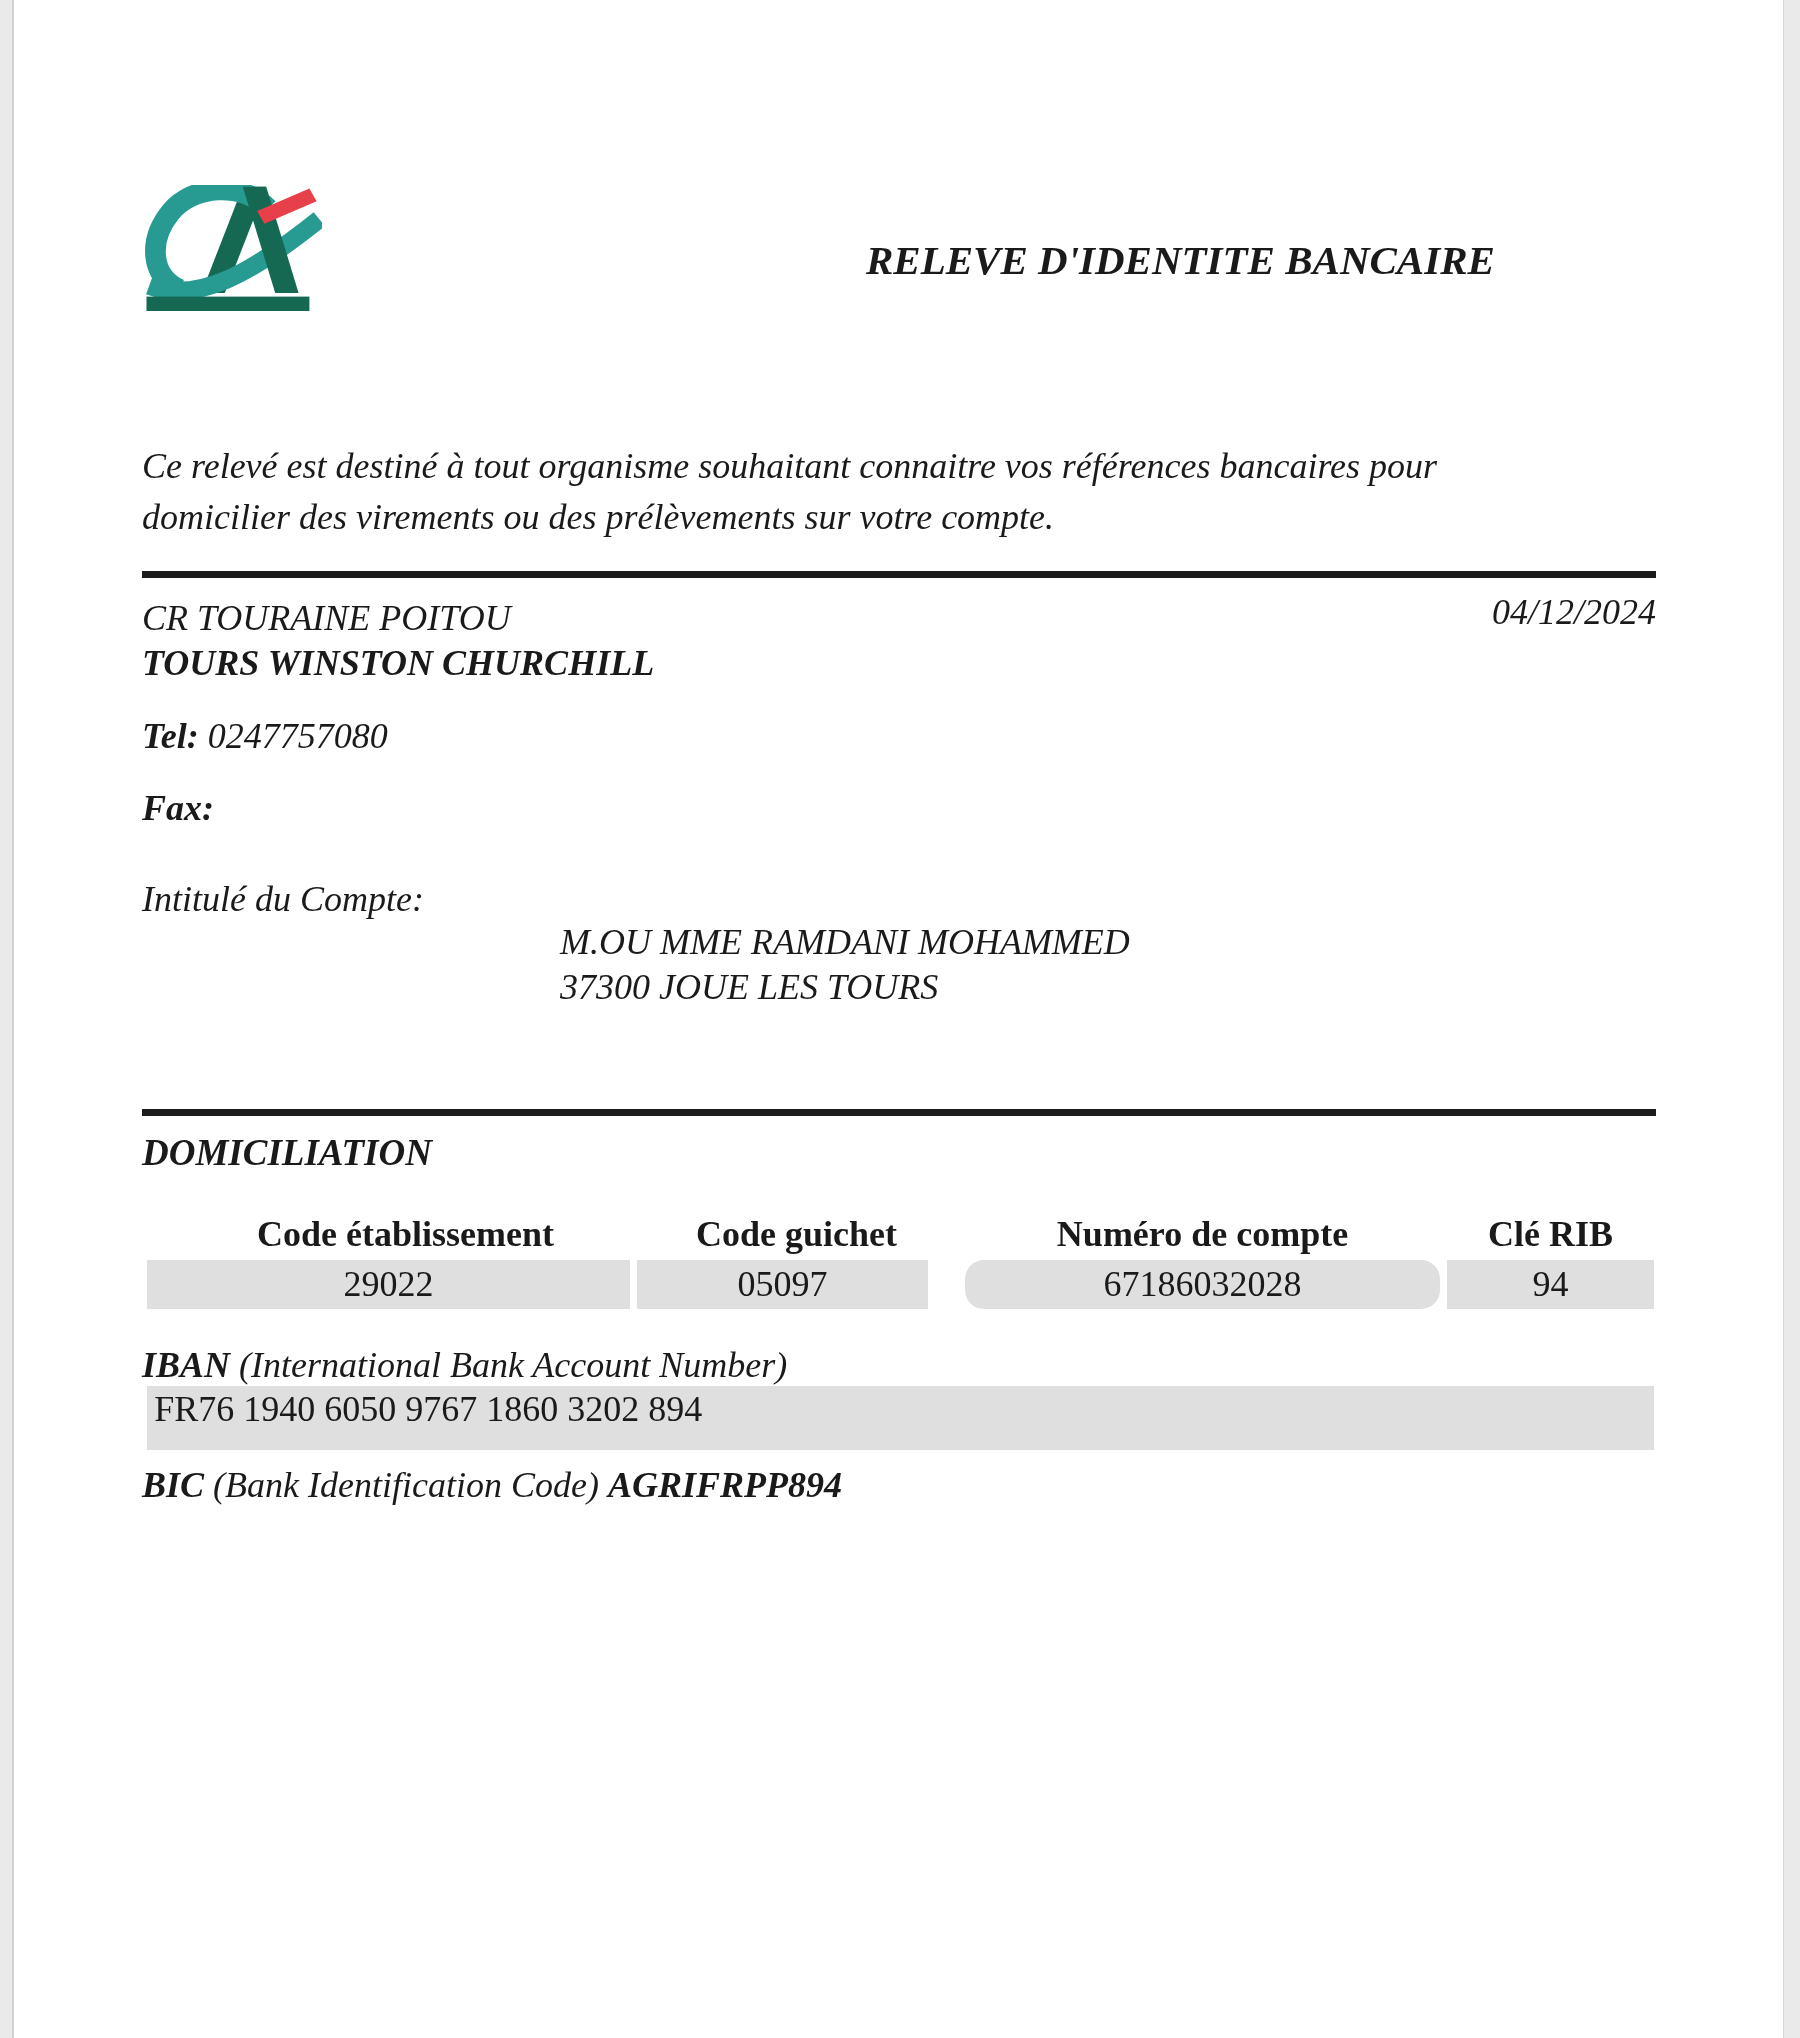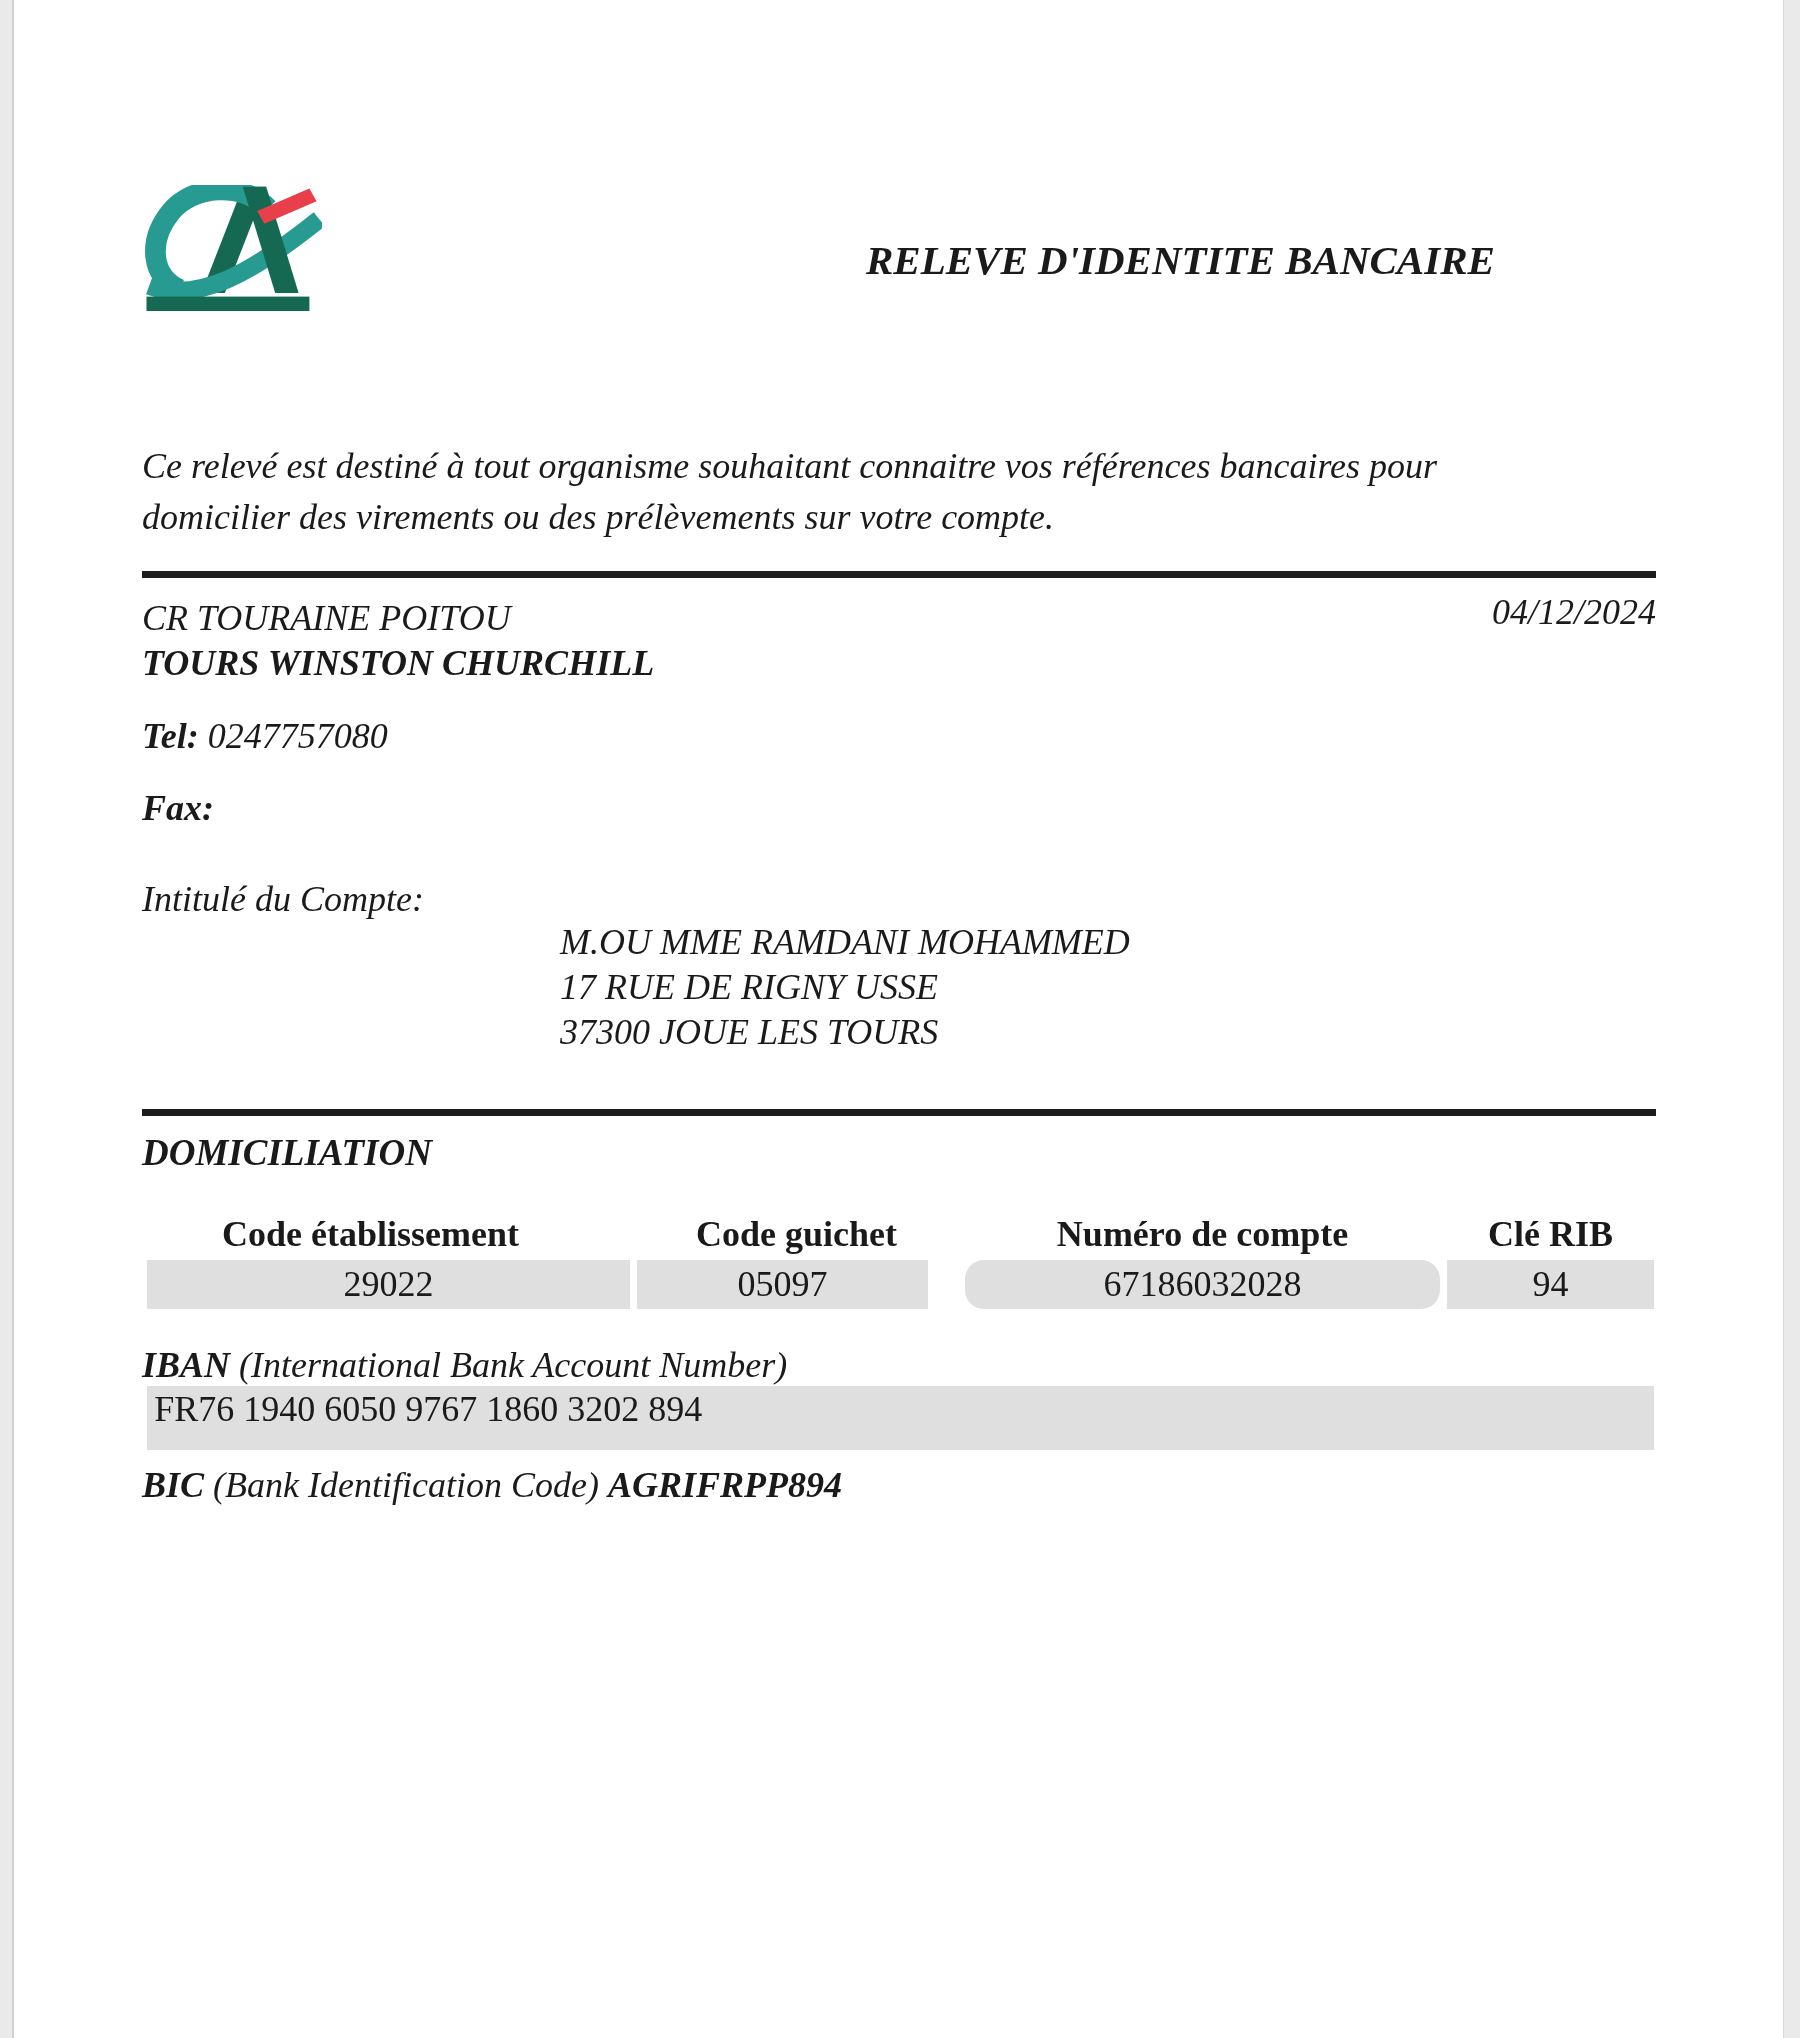--- a/index.html
+++ b/index.html
@@ -67,29 +67,28 @@
 <div class="abs body-text" style="left:142px;top:716px;">
   <span class="b gap-r">Tel:</span><span>0247757080</span>
 </div>
 
 <div class="abs body-text b" style="left:142px;top:788px;">Fax:</div>
 
 <div class="abs body-text" style="left:142px;top:879px;">Intitulé du Compte:</div>
 
 <div class="abs addr" style="left:560px;top:920px;">
   <div>M.OU MME RAMDANI MOHAMMED</div>
-  <div>17 RUE DE RIGNY USSE</div>
   <div>37300 JOUE LES TOURS</div>
 </div>
 
 <div class="rule" style="left:142px;top:1109px;width:1514px;"></div>
 
 <div class="abs section-head" style="left:142px;top:1131px;">DOMICILIATION</div>
 
-<div class="th" style="left:129px;width:483px;text-align:center;">Code établissement</div>
+<div class="th" style="left:164px;width:483px;text-align:center;">Code établissement</div>
 <div class="th" style="left:637px;width:319px;">Code guichet</div>
 <div class="th" style="left:965px;width:475px;">Numéro de compte</div>
 <div class="th" style="left:1447px;width:207px;">Clé RIB</div>
 
 <div class="td" style="left:147px;width:483px;">29022</div>
 <div class="td" style="left:637px;width:291px;">05097</div>
 <div class="td" style="left:965px;width:475px;border-radius:19px;">67186032028</div>
 <div class="td" style="left:1447px;width:207px;">94</div>
 
 <div class="abs body-text" style="left:142px;top:1345px;">

